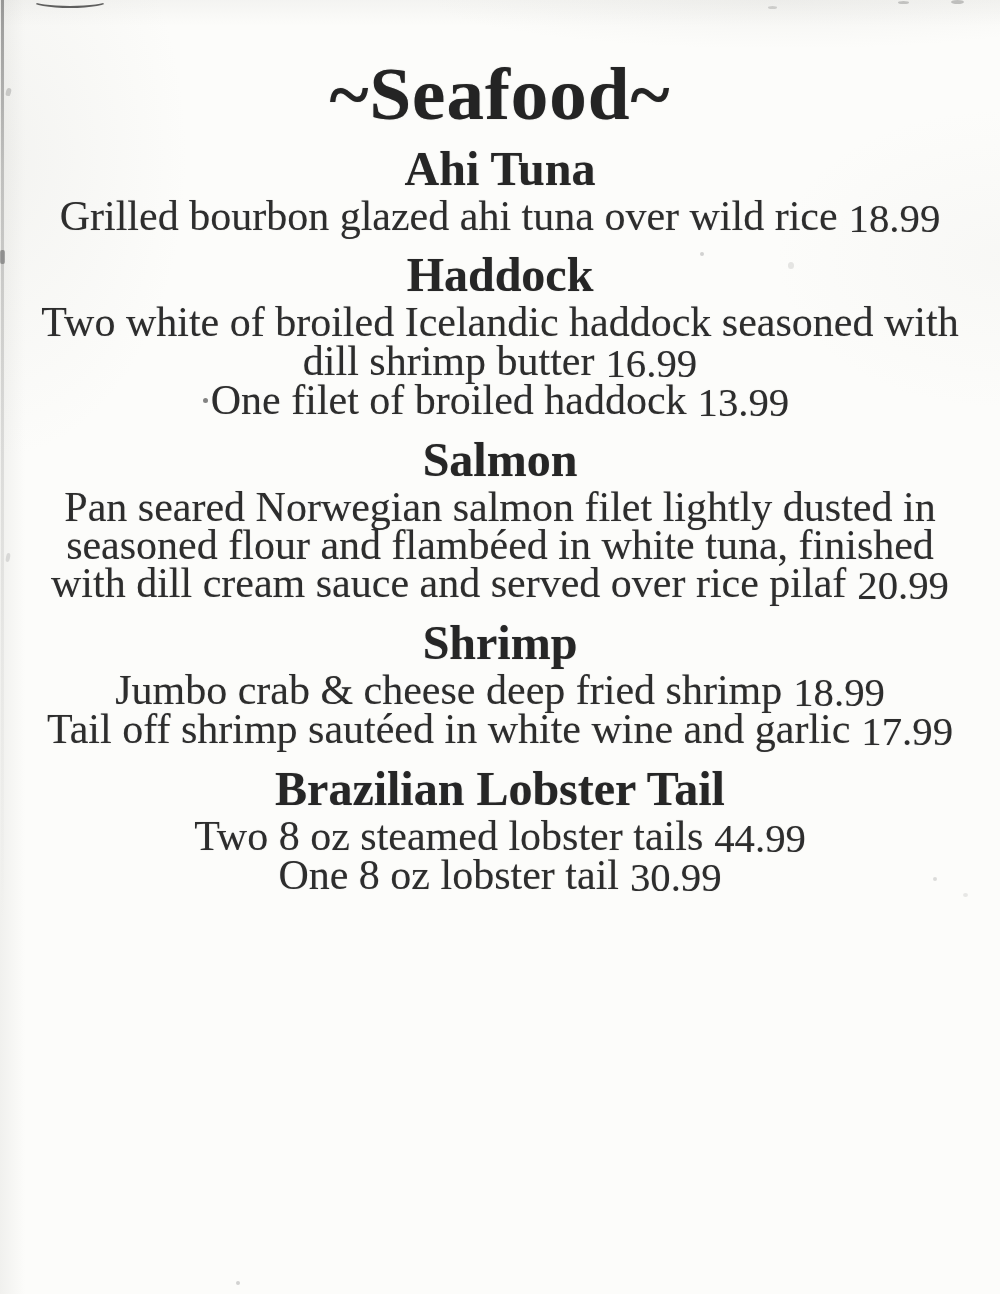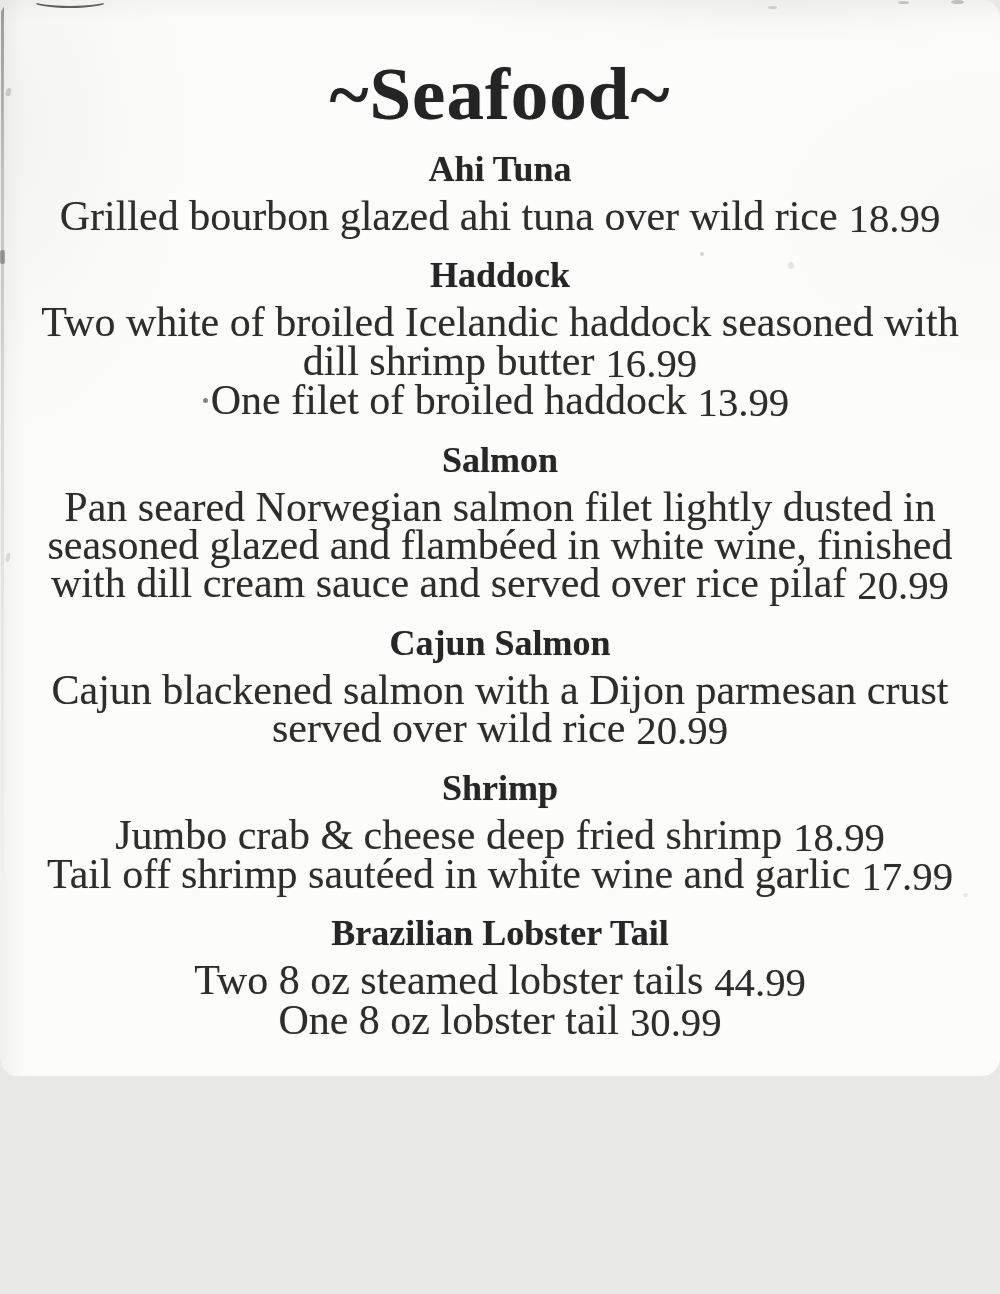--- a/index.html
+++ b/index.html
@@ -3,51 +3,50 @@
 <meta charset="utf-8">
 <style>
   html, body {
     margin: 0;
     padding: 0;
     background: #e8e8e6;
   }
   .page {
     position: relative;
     width: 1000px;
-    height: 1076px;
+    height: 1294px;
     margin: 0 auto;
     overflow: hidden;
     box-sizing: border-box;
     background-color: #fcfcfa;
     background-image:
       linear-gradient(to bottom, rgba(170,170,165,0.10), rgba(170,170,165,0) 2%),
       linear-gradient(to right, rgba(180,180,175,0.16), rgba(180,180,175,0) 2.5%),
       radial-gradient(ellipse 500px 70px at 78% 0%, rgba(195,195,190,0.14), transparent 70%),
       radial-gradient(ellipse 260px 420px at 0% 12%, rgba(205,205,200,0.18), transparent 72%),
       radial-gradient(ellipse 300px 200px at 100% 20%, rgba(210,210,205,0.10), transparent 75%);
     font-family: "Liberation Serif", "DejaVu Serif", serif;
     color: #2b2b2b;
     text-align: center;
-    border-radius: 18px;
   }
   .menu {
     padding-top: 57px;
   }
   h1.menu-title {
     margin: 0;
     font-size: 75px;
     line-height: 73px;
     font-weight: bold;
     color: #242424;
     letter-spacing: 1px;
     text-shadow: 0 0 1px rgba(36,36,36,0.45);
   }
   h2.section-heading {
     margin: 11px 0 0 0;
-    font-size: 36px;
+    font-size: 48px;
     line-height: 56px;
     font-weight: bold;
     color: #262626;
     text-shadow: 0 0 1px rgba(38,38,38,0.4);
   }
   p.line {
     margin: 0;
     font-size: 42px;
     line-height: 38.4px;
     color: #2d2d2d;
@@ -128,29 +127,24 @@
     <section>
       <h2 class="section-heading">Haddock</h2>
       <p class="line"><span>Two white of broiled Icelandic haddock seasoned with</span></p>
       <p class="line"><span>dill shrimp butter</span><span class="price">16.99</span></p>
       <p class="line"><span>One filet of broiled haddock</span><span class="price">13.99</span></p>
     </section>
 
     <section>
       <h2 class="section-heading">Salmon</h2>
       <p class="line"><span>Pan seared Norwegian salmon filet lightly dusted in</span></p>
-      <p class="line"><span>seasoned glazed and flambéed in white wine, finished</span></p>
+      <p class="line"><span>seasoned flour and flambéed in white tuna, finished</span></p>
       <p class="line"><span>with dill cream sauce and served over rice pilaf</span><span class="price">20.99</span></p>
     </section>
 
-    <section>
-      <h2 class="section-heading">Cajun Salmon</h2>
-      <p class="line"><span>Cajun blackened salmon with a Dijon parmesan crust</span></p>
-      <p class="line"><span>served over wild rice</span><span class="price">20.99</span></p>
-    </section>
 
     <section>
       <h2 class="section-heading">Shrimp</h2>
       <p class="line"><span>Jumbo crab &amp; cheese deep fried shrimp</span><span class="price">18.99</span></p>
       <p class="line"><span>Tail off shrimp sautéed in white wine and garlic</span><span class="price">17.99</span></p>
     </section>
 
     <section>
       <h2 class="section-heading">Brazilian Lobster Tail</h2>
       <p class="line"><span>Two 8 oz steamed lobster tails</span><span class="price">44.99</span></p>

